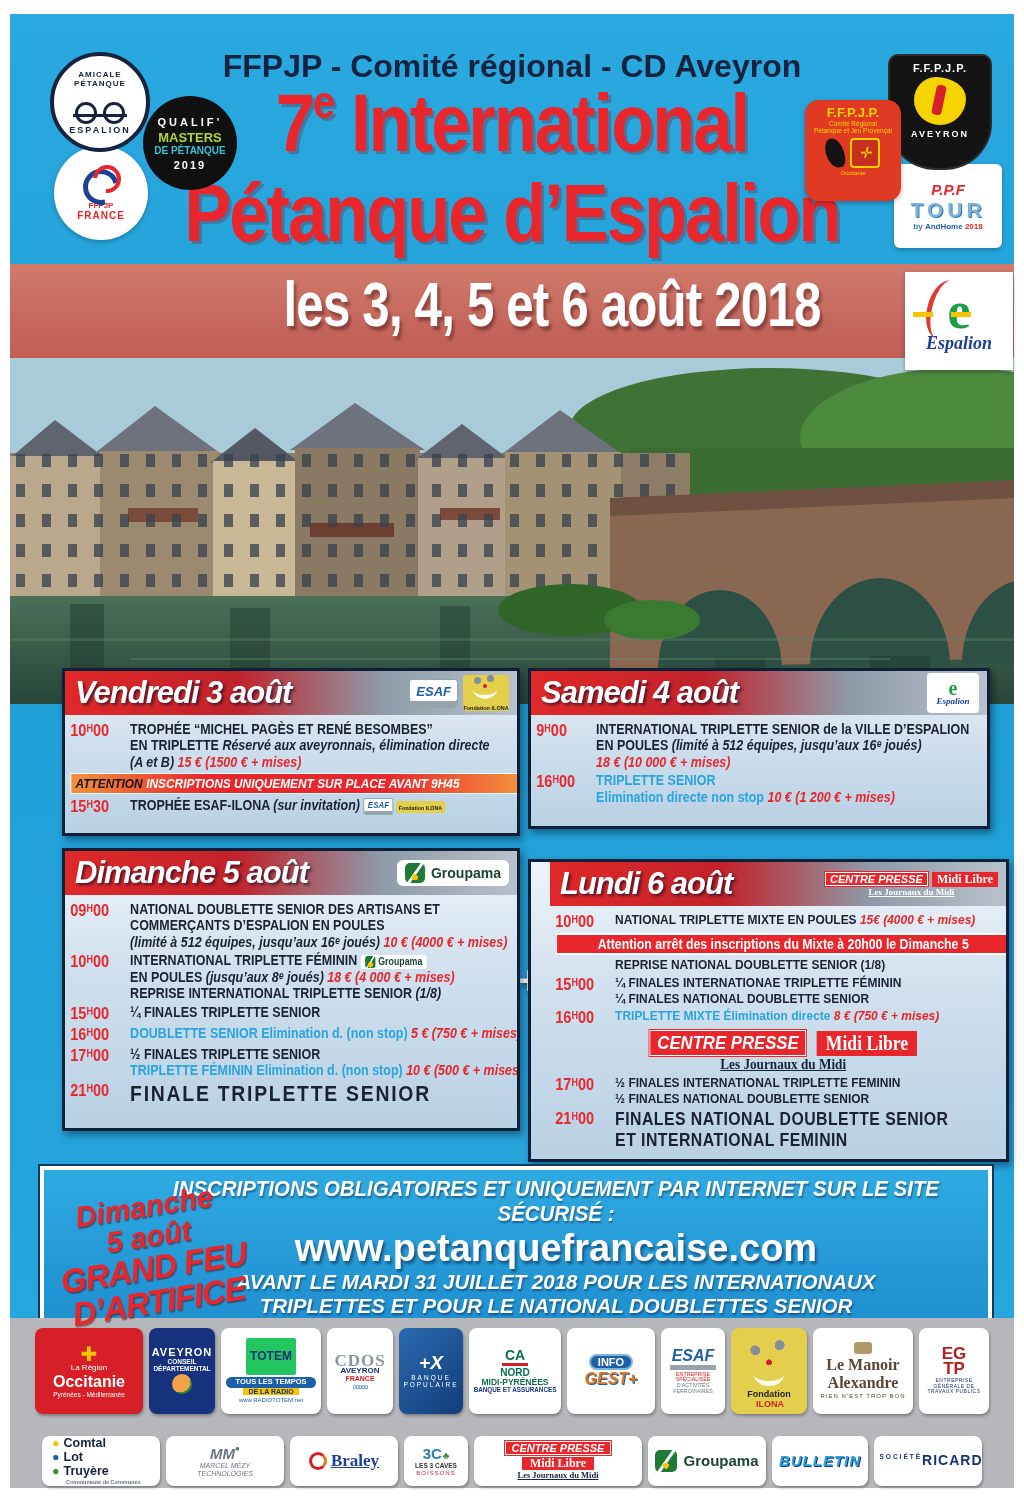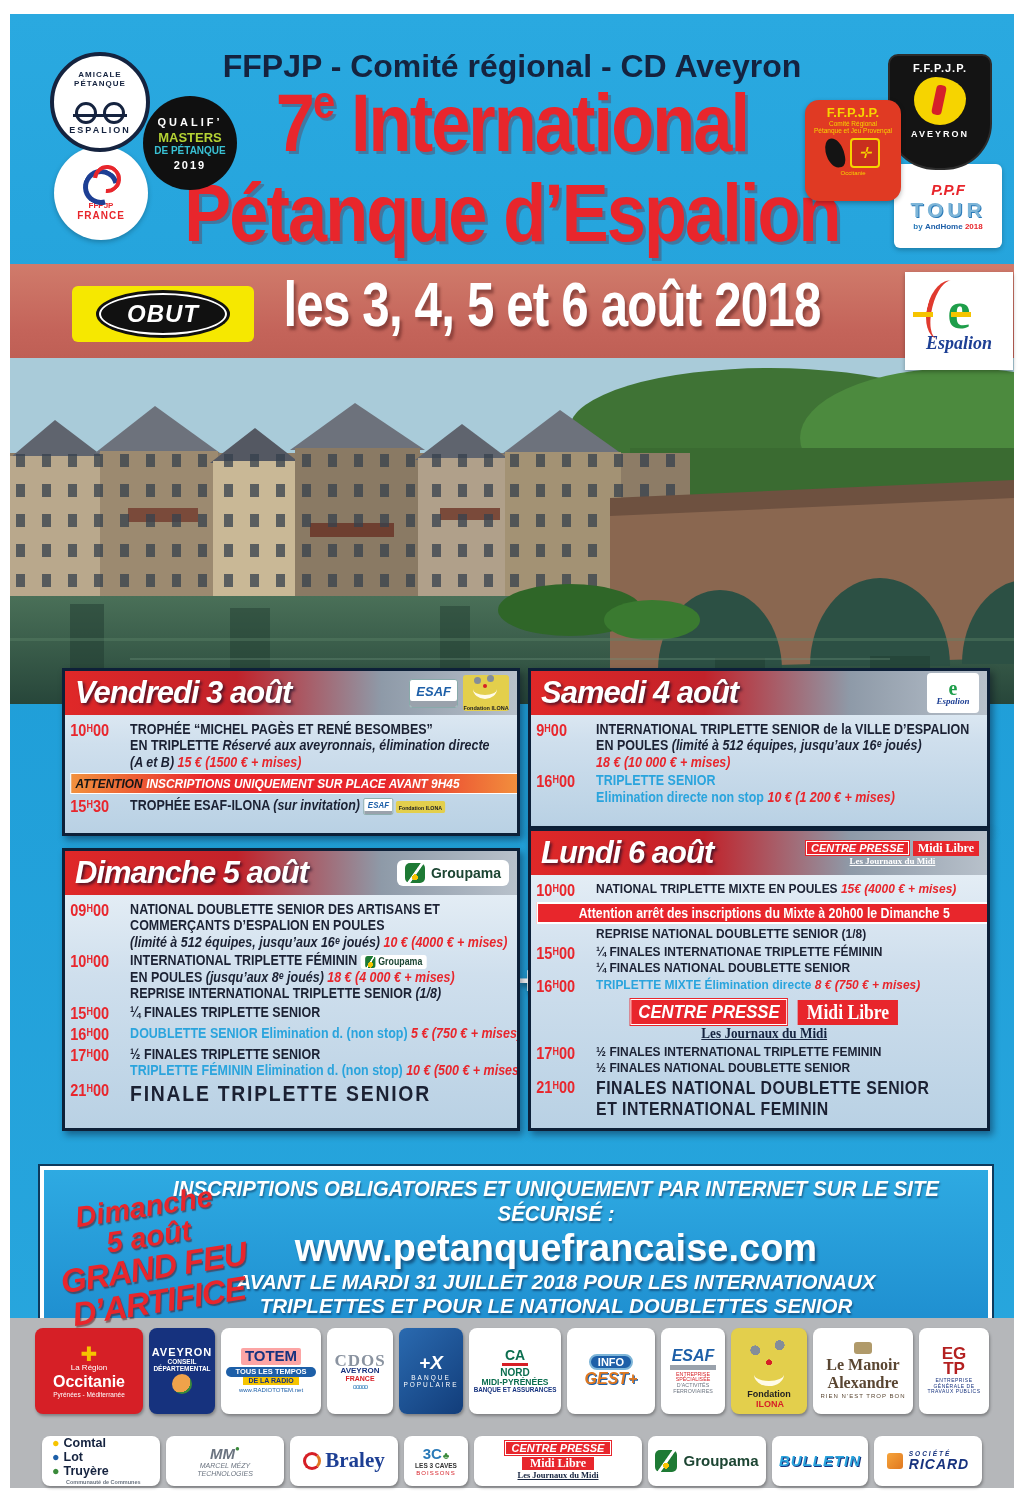--- a/index.html
+++ b/index.html
@@ -60,21 +60,21 @@
   .esp-script{font-family:"Liberation Serif",serif;font-style:italic;font-weight:700;color:#1d3f94;font-size:18px;margin-top:-2px;}
   
   .photo{position:absolute;left:0;top:344px;width:100%;height:346px;z-index:1;}
   .photo svg{display:block;width:100%;height:100%;}
   .prize{position:absolute;left:0;top:600px;width:100%;text-align:center;color:#fff;font-size:40px;font-weight:900;font-style:italic;letter-spacing:1px;z-index:2;text-shadow:2px 3px 5px rgba(0,0,0,.55);}
   
   .day{position:absolute;border:3px solid #0d2038;background:linear-gradient(180deg,#eef4f9 0%,#cfdfed 45%,#b9d1e4 100%);box-shadow:3px 4px 7px rgba(0,0,20,.4);z-index:3;overflow:hidden;}
   #day-vendredi{left:52px;top:654px;width:452px;height:162px;}
   #day-samedi{left:518px;top:654px;width:456px;height:155px;}
   #day-dimanche{left:52px;top:834px;width:452px;height:277px;}
-  #day-lundi{left:518px;top:814px;width:456px;height:297px;}
+  #day-lundi{left:518px;top:845px;width:456px;height:297px;padding-left:19px;}
   .day-header{height:44px;display:flex;align-items:center;justify-content:space-between;padding:0 8px 0 10px;
     background:linear-gradient(90deg,#e02828 0%,#c1222a 38%,#8e9aa8 70%,#b8c1cb 100%);}
   .day-title{font-size:31px;font-weight:900;font-style:italic;color:#fff;letter-spacing:-1px;white-space:nowrap;text-shadow:2px 2px 3px rgba(10,10,35,.65);}
   .day-body{padding:4px 8px 2px 6px;transform:scaleX(.88);transform-origin:left top;width:113.6%;}
   .sched-row{display:flex;gap:6px;margin:2px 0;}
   .time{flex:none;width:62px;color:#e8262c;font-weight:900;font-size:16.5px;}
   .t-sup{font-size:62%;vertical-align:4px;}
   .lines{min-width:0;}
   .line{font-size:14.2px;line-height:1.16;font-weight:800;color:#1b2133;white-space:nowrap;}
   #day-lundi .line{font-size:13.6px;}
@@ -132,21 +132,21 @@
   .sp{background:#fff;border-radius:8px;height:100%;display:flex;flex-direction:column;align-items:center;justify-content:center;text-align:center;box-shadow:1px 2px 3px rgba(0,0,0,.3);overflow:hidden;flex:none;box-sizing:border-box;padding:2px 3px;position:relative;}
   .sp span{display:block;line-height:1.1;}
   .sp-occitanie{width:108px;background:#d61f26;color:#fff;}
   .sp-occitanie::before{content:"✚";color:#f6c400;font-size:20px;line-height:1;}
   .sp-occitanie .sp-l1{font-size:8px;} .sp-occitanie .sp-l2{font-size:16px;font-weight:900;} .sp-occitanie .sp-l3{font-size:6.5px;}
   .sp-aveyron{width:66px;background:#16327e;color:#fff;}
   .sp-aveyron .sp-l1{font-size:11px;font-weight:900;letter-spacing:1px;}
   .sp-aveyron::after{content:"";width:20px;height:20px;border-radius:50%;background:radial-gradient(circle at 40% 40%,#f0a24a 60%,#3a8a3a 62%);margin:2px 0;}
   .sp-aveyron .sp-l2,.sp-aveyron .sp-l3{font-size:6.5px;font-weight:700;}
   .sp-totem{width:100px;}
-  .sp-totem .sp-l1{background:#fca5a5;color:#16327e;font-weight:900;font-size:15px;padding:0 4px;border-radius:2px;}
+  .sp-totem .sp-l1{background:#22c55e;color:#16327e;font-weight:900;font-size:12px;padding:12px 4px;border-radius:2px;}
   .sp-totem .sp-l2{background:#1d5fa8;color:#fff;font-size:7.5px;font-weight:700;padding:1px 9px;border-radius:6px;margin-top:2px;}
   .sp-totem .sp-l3{background:#f6c400;color:#16327e;font-size:7px;font-weight:800;padding:0 5px;}
   .sp-totem .sp-l4{color:#1d5fa8;font-size:6px;margin-top:2px;}
   .sp-cdos{width:66px;}
   .sp-cdos .sp-l1{font-family:"Liberation Serif",serif;font-size:17px;color:#8a93a0;font-weight:900;letter-spacing:1px;}
   .sp-cdos .sp-l2{color:#16327e;font-size:8px;font-weight:800;margin-top:-4px;}
   .sp-cdos .sp-l3{color:#d61f26;font-size:7px;font-weight:800;}
   .sp-cdos::after{content:"ooooo";font-size:7px;letter-spacing:-1px;color:#2a7ab8;}
   .sp-banque-populaire{width:64px;background:linear-gradient(135deg,#2a6ab0,#123d7a);color:#fff;}
   .sp-banque-populaire .sp-l1{font-size:19px;font-weight:900;font-style:italic;}
@@ -179,37 +179,37 @@
   .sp-comtal .sp-l1::before{content:"●";color:#f6c400;margin-right:4px;}
   .sp-comtal .sp-l2::before{content:"●";color:#1d5fa8;margin-right:4px;}
   .sp-comtal .sp-l3::before{content:"●";color:#3a8a3a;margin-right:4px;}
   .sp-comtal .sp-l4{font-size:5.5px;color:#6b7480;font-weight:700;margin-left:14px;}
   .sp-mezy{width:118px;}
   .sp-mezy .sp-l1{font-style:italic;font-weight:900;color:#6b7480;font-size:15px;}
   .sp-mezy .sp-l1::after{content:"●";color:#3a8a3a;font-size:8px;vertical-align:8px;}
   .sp-mezy .sp-l2,.sp-mezy .sp-l3{font-size:7px;color:#6b7480;font-style:italic;}
   .sp-braley{width:108px;flex-direction:row;gap:4px;}
   .sp-braley::before{content:"";width:12px;height:12px;border:3px solid #d61f26;border-radius:50%;border-right-color:#e07820;}
-  .sp-braley .sp-l1{color:#1d3f94;font-weight:800;font-size:21px;font-family:"Liberation Serif",serif;}
+  .sp-braley .sp-l1{color:#1d3f94;font-weight:800;font-size:17px;font-family:"Liberation Serif",serif;text-decoration:underline;}
   .sp-caves{width:64px;}
   .sp-caves .sp-l1{font-size:15px;font-weight:900;color:#2a7ab8;}
   .sp-caves .sp-l1::after{content:"♣";color:#3a8a3a;font-size:10px;margin-left:1px;}
   .sp-caves .sp-l2{font-size:6.5px;color:#333;font-weight:700;} .sp-caves .sp-l3{font-size:6px;color:#d61f26;letter-spacing:1px;}
   .sp-presse{width:168px;gap:1px;}
   .sp-presse .sp-l1{background:#e8262c;color:#fff;font-weight:900;font-style:italic;font-size:11px;padding:0 6px;border:1px solid #fff;box-shadow:0 0 0 1px #e8262c;}
   .sp-presse .sp-l2{background:#e8262c;color:#fff;font-family:"Liberation Serif",serif;font-weight:900;font-size:12px;padding:0 8px;margin-top:1px;}
   .sp-presse .sp-l3{color:#15233f;font-family:"Liberation Serif",serif;font-weight:900;font-size:8.5px;text-decoration:underline;}
   .sp-groupama{width:118px;flex-direction:row;gap:6px;}
   .sp-groupama::before{content:"";width:22px;height:22px;background:#1e7a34;border-radius:5px;background-image:radial-gradient(circle 3px at 50% 72%,#f6c400 98%,transparent),linear-gradient(125deg,transparent 45%,#fff 48%,#fff 55%,transparent 58%);}
   .sp-groupama .sp-l1{color:#1c4532;font-weight:800;font-size:15px;}
   .sp-bulletin{width:96px;}
   .sp-bulletin .sp-l1{color:#2aa4dd;font-weight:900;font-style:italic;font-size:15px;letter-spacing:1px;text-shadow:1px 1px 0 #16327e;}
   .sp-ricard{width:108px;flex-direction:row;gap:6px;}
   .sp-ricard::before{content:"";width:16px;height:16px;background:linear-gradient(135deg,#f6a43b,#e07820);border-radius:3px;}
-  .sp-ricard .rc{display:flex;flex-direction:column;align-items:flex-start;font-style:italic;}
+  .sp-ricard .rc{display:flex;flex-direction:row;align-items:flex-start;}
   .sp-ricard .sp-l1{font-size:6.5px;letter-spacing:2px;color:#16327e;font-weight:700;}
   .sp-ricard .sp-l2{font-size:14px;font-weight:900;color:#16327e;letter-spacing:1px;}
   .gray-footer{position:absolute;bottom:8px;width:100%;text-align:center;color:#fff;font-weight:800;font-style:italic;font-size:23px;text-shadow:1px 2px 2px rgba(0,0,0,.45);}
 </style>
 </head>
 <body>
 
 <div class="poster">
 
   <div class="fed-line">FFPJP - Comité régional - CD Aveyron</div>
@@ -251,23 +251,20 @@
   </div>
   <div class="ppf">
     <span class="p1">P.P.F</span>
     <span class="p2">TOUR</span>
     <span class="p3"><span style="display:inline">by</span> <b style="display:inline">AndHome</b> <i style="display:inline">2018</i></span>
   </div>
 
   <div class="dateband">
     <div class="date-text">les 3, 4, 5 et 6 août 2018</div>
   </div>
-  <div class="obut">
-      <span class="oval">OBUT</span>
-    </div>
   <div class="esp-logo">
     <span class="esp-e">e</span>
     <i class="esp-slash"></i>
     <i class="esp-dash"></i>
     <span class="esp-script">Espalion</span>
   </div>
 
   <div class="photo">
     <svg viewBox="0 0 1004 346" preserveAspectRatio="none">
       <defs>

